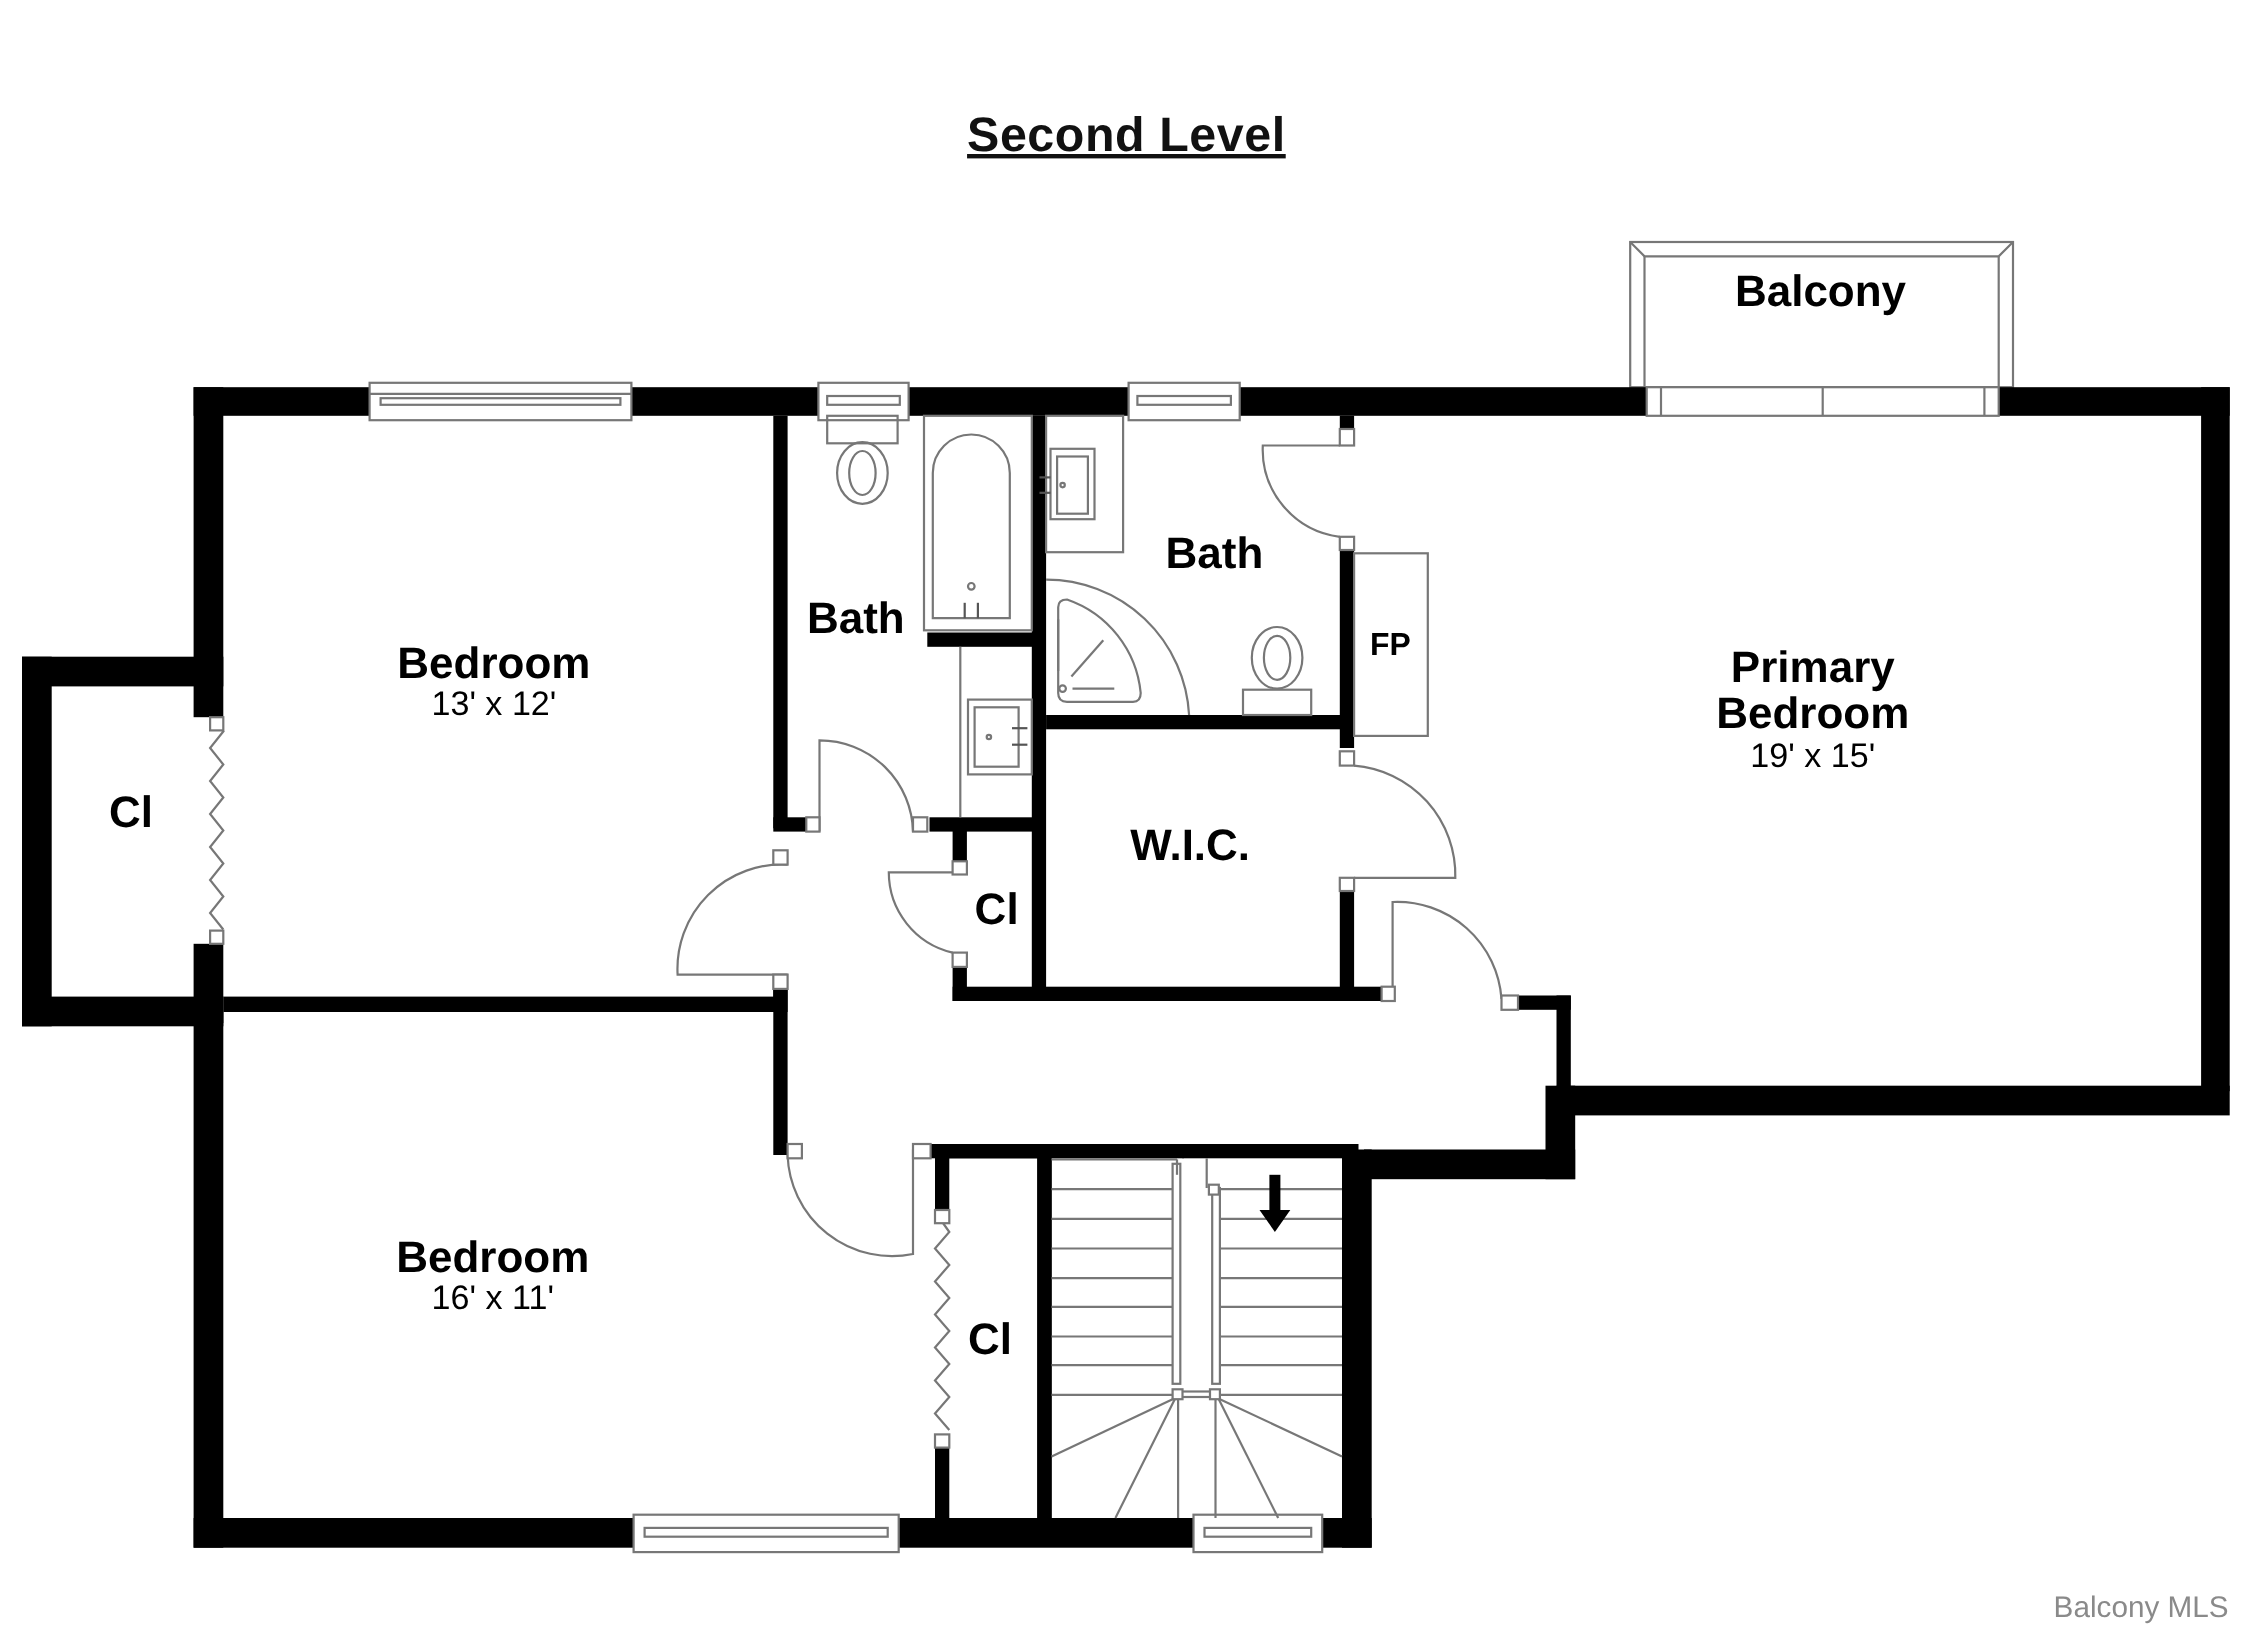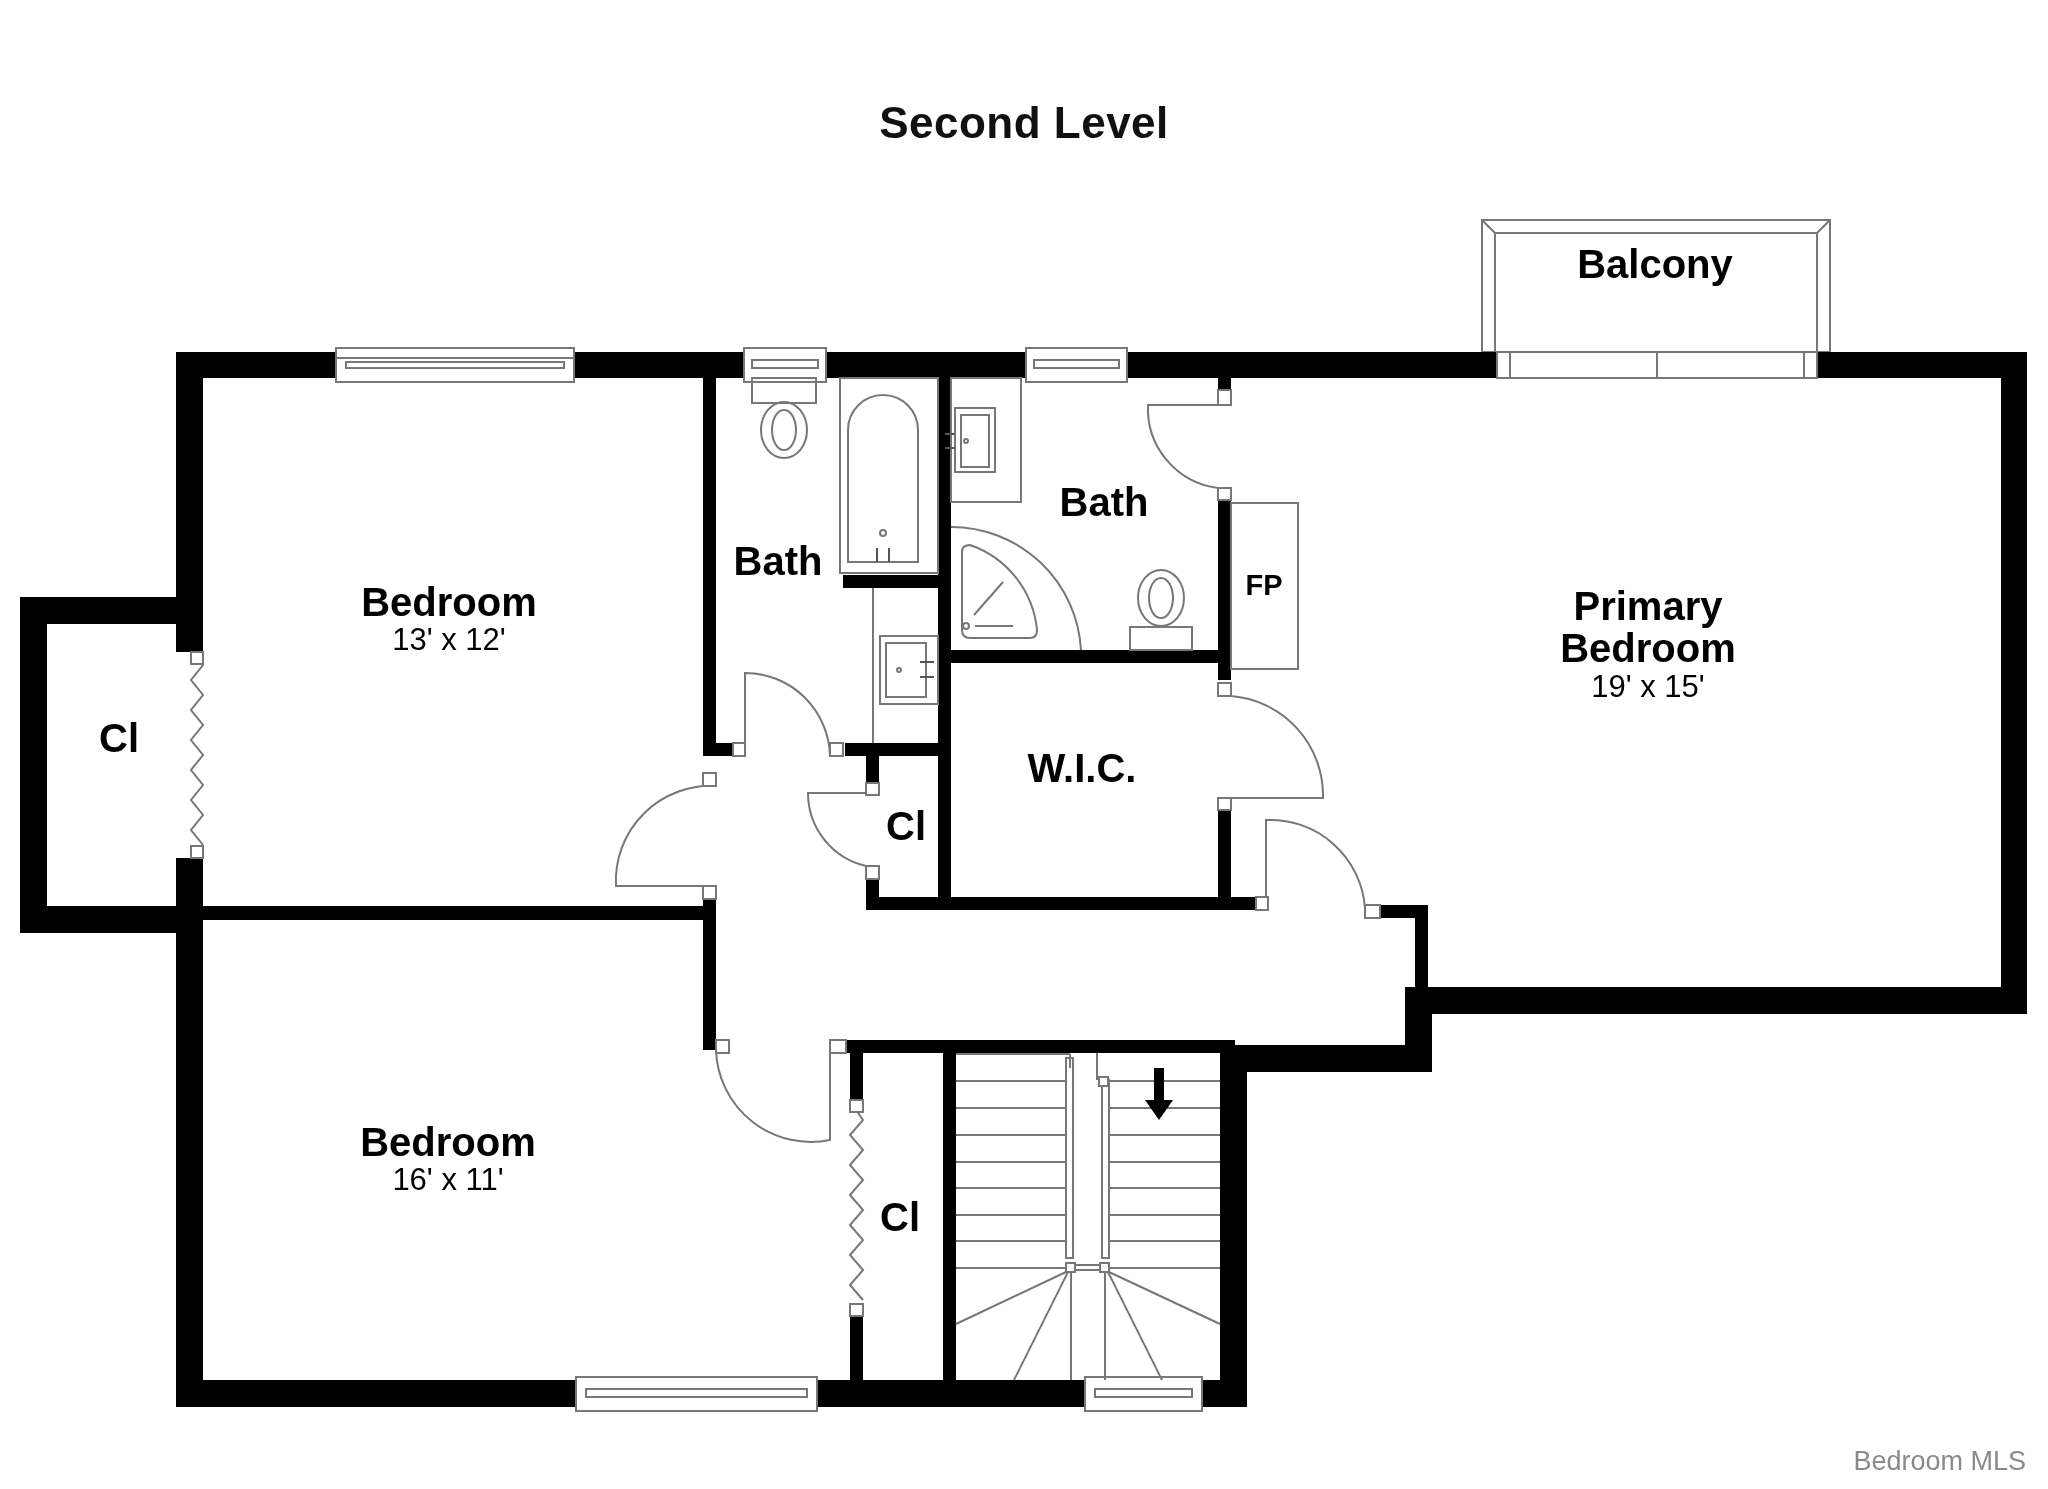--- a/index.html
+++ b/index.html
@@ -1,20 +1,21 @@
 <!DOCTYPE html>
 <html><head>
   <meta charset="utf-8">
   <style>
     html, body { margin: 0; padding: 0; background: #ffffff; }
     body { width: 2048px; height: 1489px; position: relative; overflow: hidden; }
     .page-title {
       position: absolute; left: 0; width: 2048px; top: 98px; text-align: center;
       font-family: "Liberation Sans", sans-serif; font-weight: bold; font-size: 44px; color: #111;
       letter-spacing: 0.5px;
+      text-decoration: underline;
     }
     .watermark {
       position: absolute; right: 22px; bottom: 12px;
       font-family: "Liberation Sans", sans-serif; font-size: 27px; color: #8a8a8a;
     }
     svg.plan { position: absolute; left: 0; top: 0; }
     .w { fill: #000; }
     .t { fill: none; stroke: #777; stroke-width: 2; }
     .tk { fill: none; stroke: #555; stroke-width: 2; }
     .j { fill: #fff; stroke: #777; stroke-width: 2; }
@@ -256,13 +257,13 @@
     <text x="778" y="575" text-anchor="middle" font-size="40" class="lbl">Bath</text>
     <text x="1104" y="516" text-anchor="middle" font-size="40" class="lbl">Bath</text>
     <text x="1082" y="782" text-anchor="middle" font-size="40" class="lbl">W.I.C.</text>
     <text x="119" y="752" text-anchor="middle" font-size="40" class="lbl">Cl</text>
     <text x="906" y="840" text-anchor="middle" font-size="40" class="lbl">Cl</text>
     <text x="900" y="1231" text-anchor="middle" font-size="40" class="lbl">Cl</text>
     <text x="1264" y="595" text-anchor="middle" font-size="29" class="lbl">FP</text>
   </g>
 </svg>
 
-<div class="watermark">Bedroom MLS</div>
+<div class="watermark">Balcony MLS</div>
 
 </body></html>

